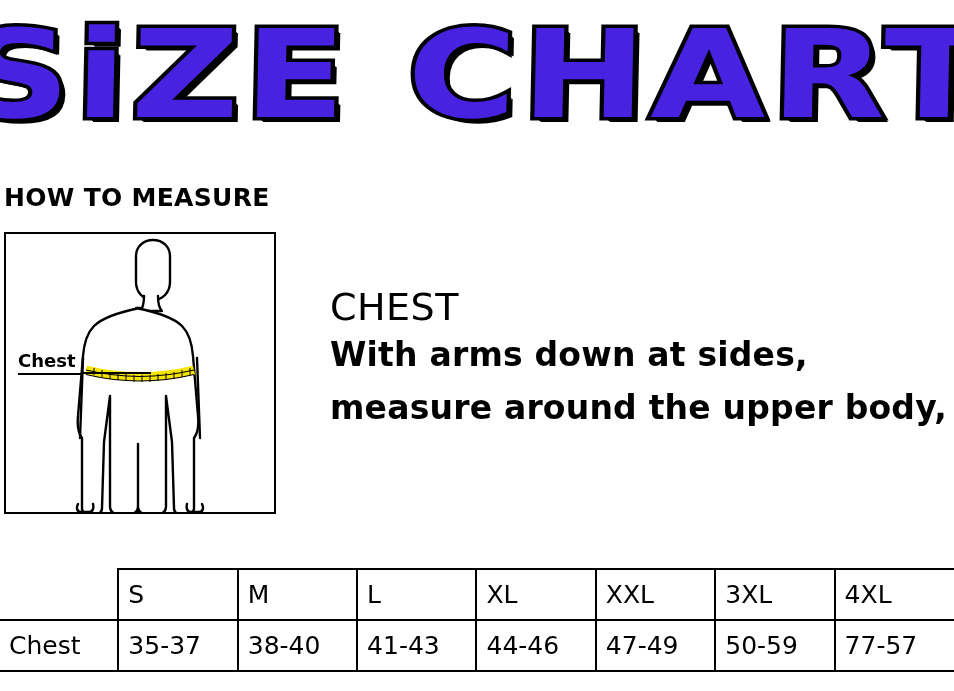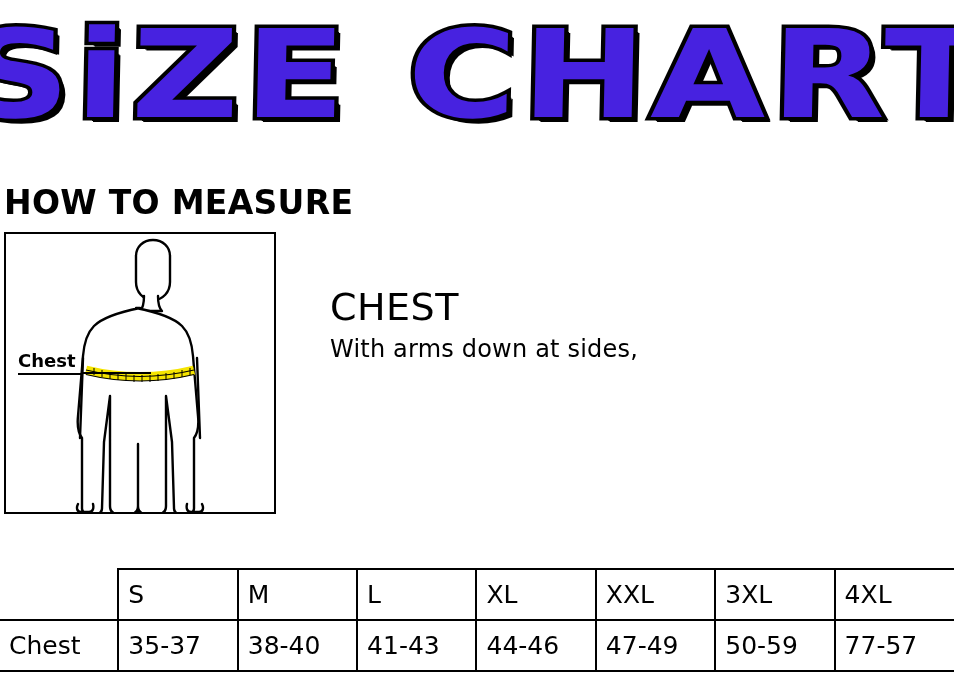--- a/index.html
+++ b/index.html
@@ -46,21 +46,21 @@
        5px 5px 0 #000;
   }
 
   
   .how-to {
     position: absolute;
     left: 4px;
     top: 183px;
     font-family: "DejaVu Sans", sans-serif;
     font-weight: bold;
-    font-size: 33px;
+    font-size: 25px;
     letter-spacing: 0.3px;
     color: #000;
   }
 
   
   .figure-box {
     position: absolute;
     left: 4px;
     top: 232px;
     width: 272px;
@@ -110,22 +110,22 @@
     margin: 0;
     font-family: "DejaVu Sans", sans-serif;
     font-weight: normal;
     font-size: 38px;
     line-height: 1.0;
     letter-spacing: 0.5px;
   }
   .desc p {
     margin: 6px 0 0 0;
     font-family: "DejaVu Sans", sans-serif;
-    font-weight: normal;
-    font-size: 24px;
+    font-weight: bold;
+    font-size: 33px;
     line-height: 1.42;
     letter-spacing: 0.2px;
   }
 
   
   .size-table {
     position: absolute;
     left: 0px;
     top: 568px;
     width: 954px;
@@ -207,20 +207,21 @@
   </svg>
 </div>
 
 <div class="chest-label">Chest</div>
 <div class="chest-label-underline"></div>
 <div class="leader-line"></div>
 
 <div class="desc">
   <h2>CHEST</h2>
   <p>With arms down at sides,</p>
+  <p>measure around the upper body,</p>
 </div>
 
 <table class="size-table">
   <colgroup>
     <col class="col-label">
     <col class="col-size">
       <col class="col-size">
       <col class="col-size">
       <col class="col-size">
       <col class="col-size">

